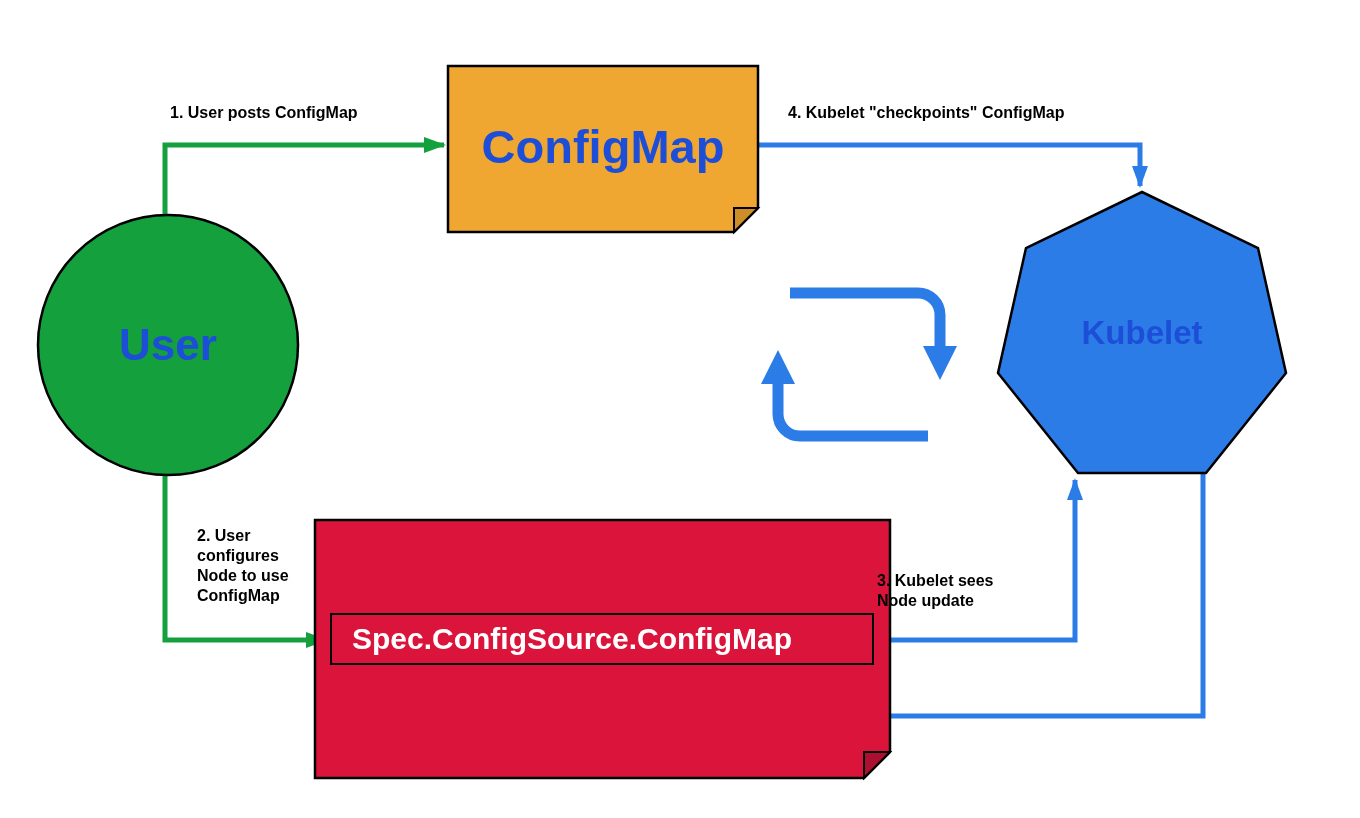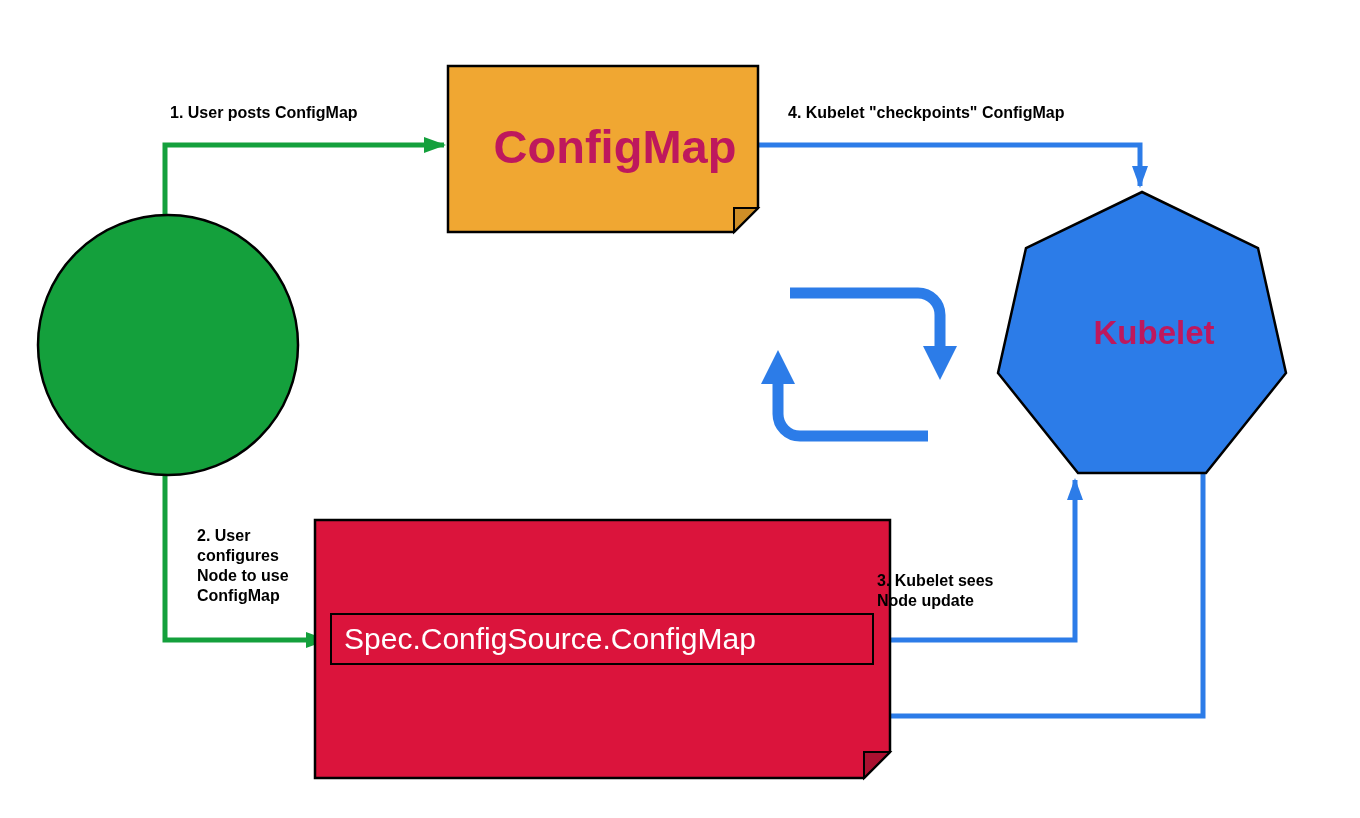--- a/index.html
+++ b/index.html
@@ -19,39 +19,38 @@
     position: absolute;
     left: 0;
     top: 0;
   }
   .shape-label {
     position: absolute;
     display: flex;
     align-items: center;
     justify-content: center;
     text-align: right;
-    color: #be185d;
+    color: #1d4ed8;
     font-weight: bold;
     pointer-events: none;
-    margin-left: 12px;
   }
   .node-title {
     position: absolute;
     color: #ffffff;
     font-weight: bold;
   }
   .field-box {
     position: absolute;
     display: flex;
     align-items: center;
     box-sizing: border-box;
     border: 2px solid #000000;
     color: #ffffff;
-    font-weight: normal;
-    padding-left: 12px;
+    font-weight: bold;
+    padding-left: 20px;
     white-space: nowrap;
   }
   .arrow-label {
     position: absolute;
     color: #000000;
     font-weight: bold;
     font-size: 16px;
     line-height: 1.25;
   }
   .loop-label {
@@ -92,20 +91,21 @@
 
     <polygon points="315,520 890,520 890,752 864,778 315,778" stroke-width="2.5" fill="#DB143C" stroke="#000000"></polygon>
     <polygon points="864,778 890,752 864,752" stroke-width="2" fill="#AA1030" stroke="#000000"></polygon>
 
     <path d="M 790,293 L 918,293 A 22,22 0 0 1 940,315 L 940,350" fill="none" stroke-width="11" stroke="#2C7CE8"></path>
     <polygon points="923,346 957,346 940,380" fill="#2C7CE8"></polygon>
     <path d="M 928,436 L 800,436 A 22,22 0 0 1 778,414 L 778,380" fill="none" stroke-width="11" stroke="#2C7CE8"></path>
     <polygon points="761,384 795,384 778,350" fill="#2C7CE8"></polygon>
   </svg>
 
+  <div class="shape-label" style="left:38px; top:215px; width:260px; height:260px; font-size:44px;">User</div>
 
   <div class="shape-label" style="left:448px; top:66px; width:310px; height:160px; font-size:47px;">ConfigMap</div>
 
   <div class="shape-label" style="left:996px; top:192px; width:292px; height:281px; font-size:33px;">Kubelet</div>
 
 
   <div class="field-box" style="left:330px; top:613px; width:544px; height:52px; font-size:30px;">Spec.ConfigSource.ConfigMap</div>
 
 
 

